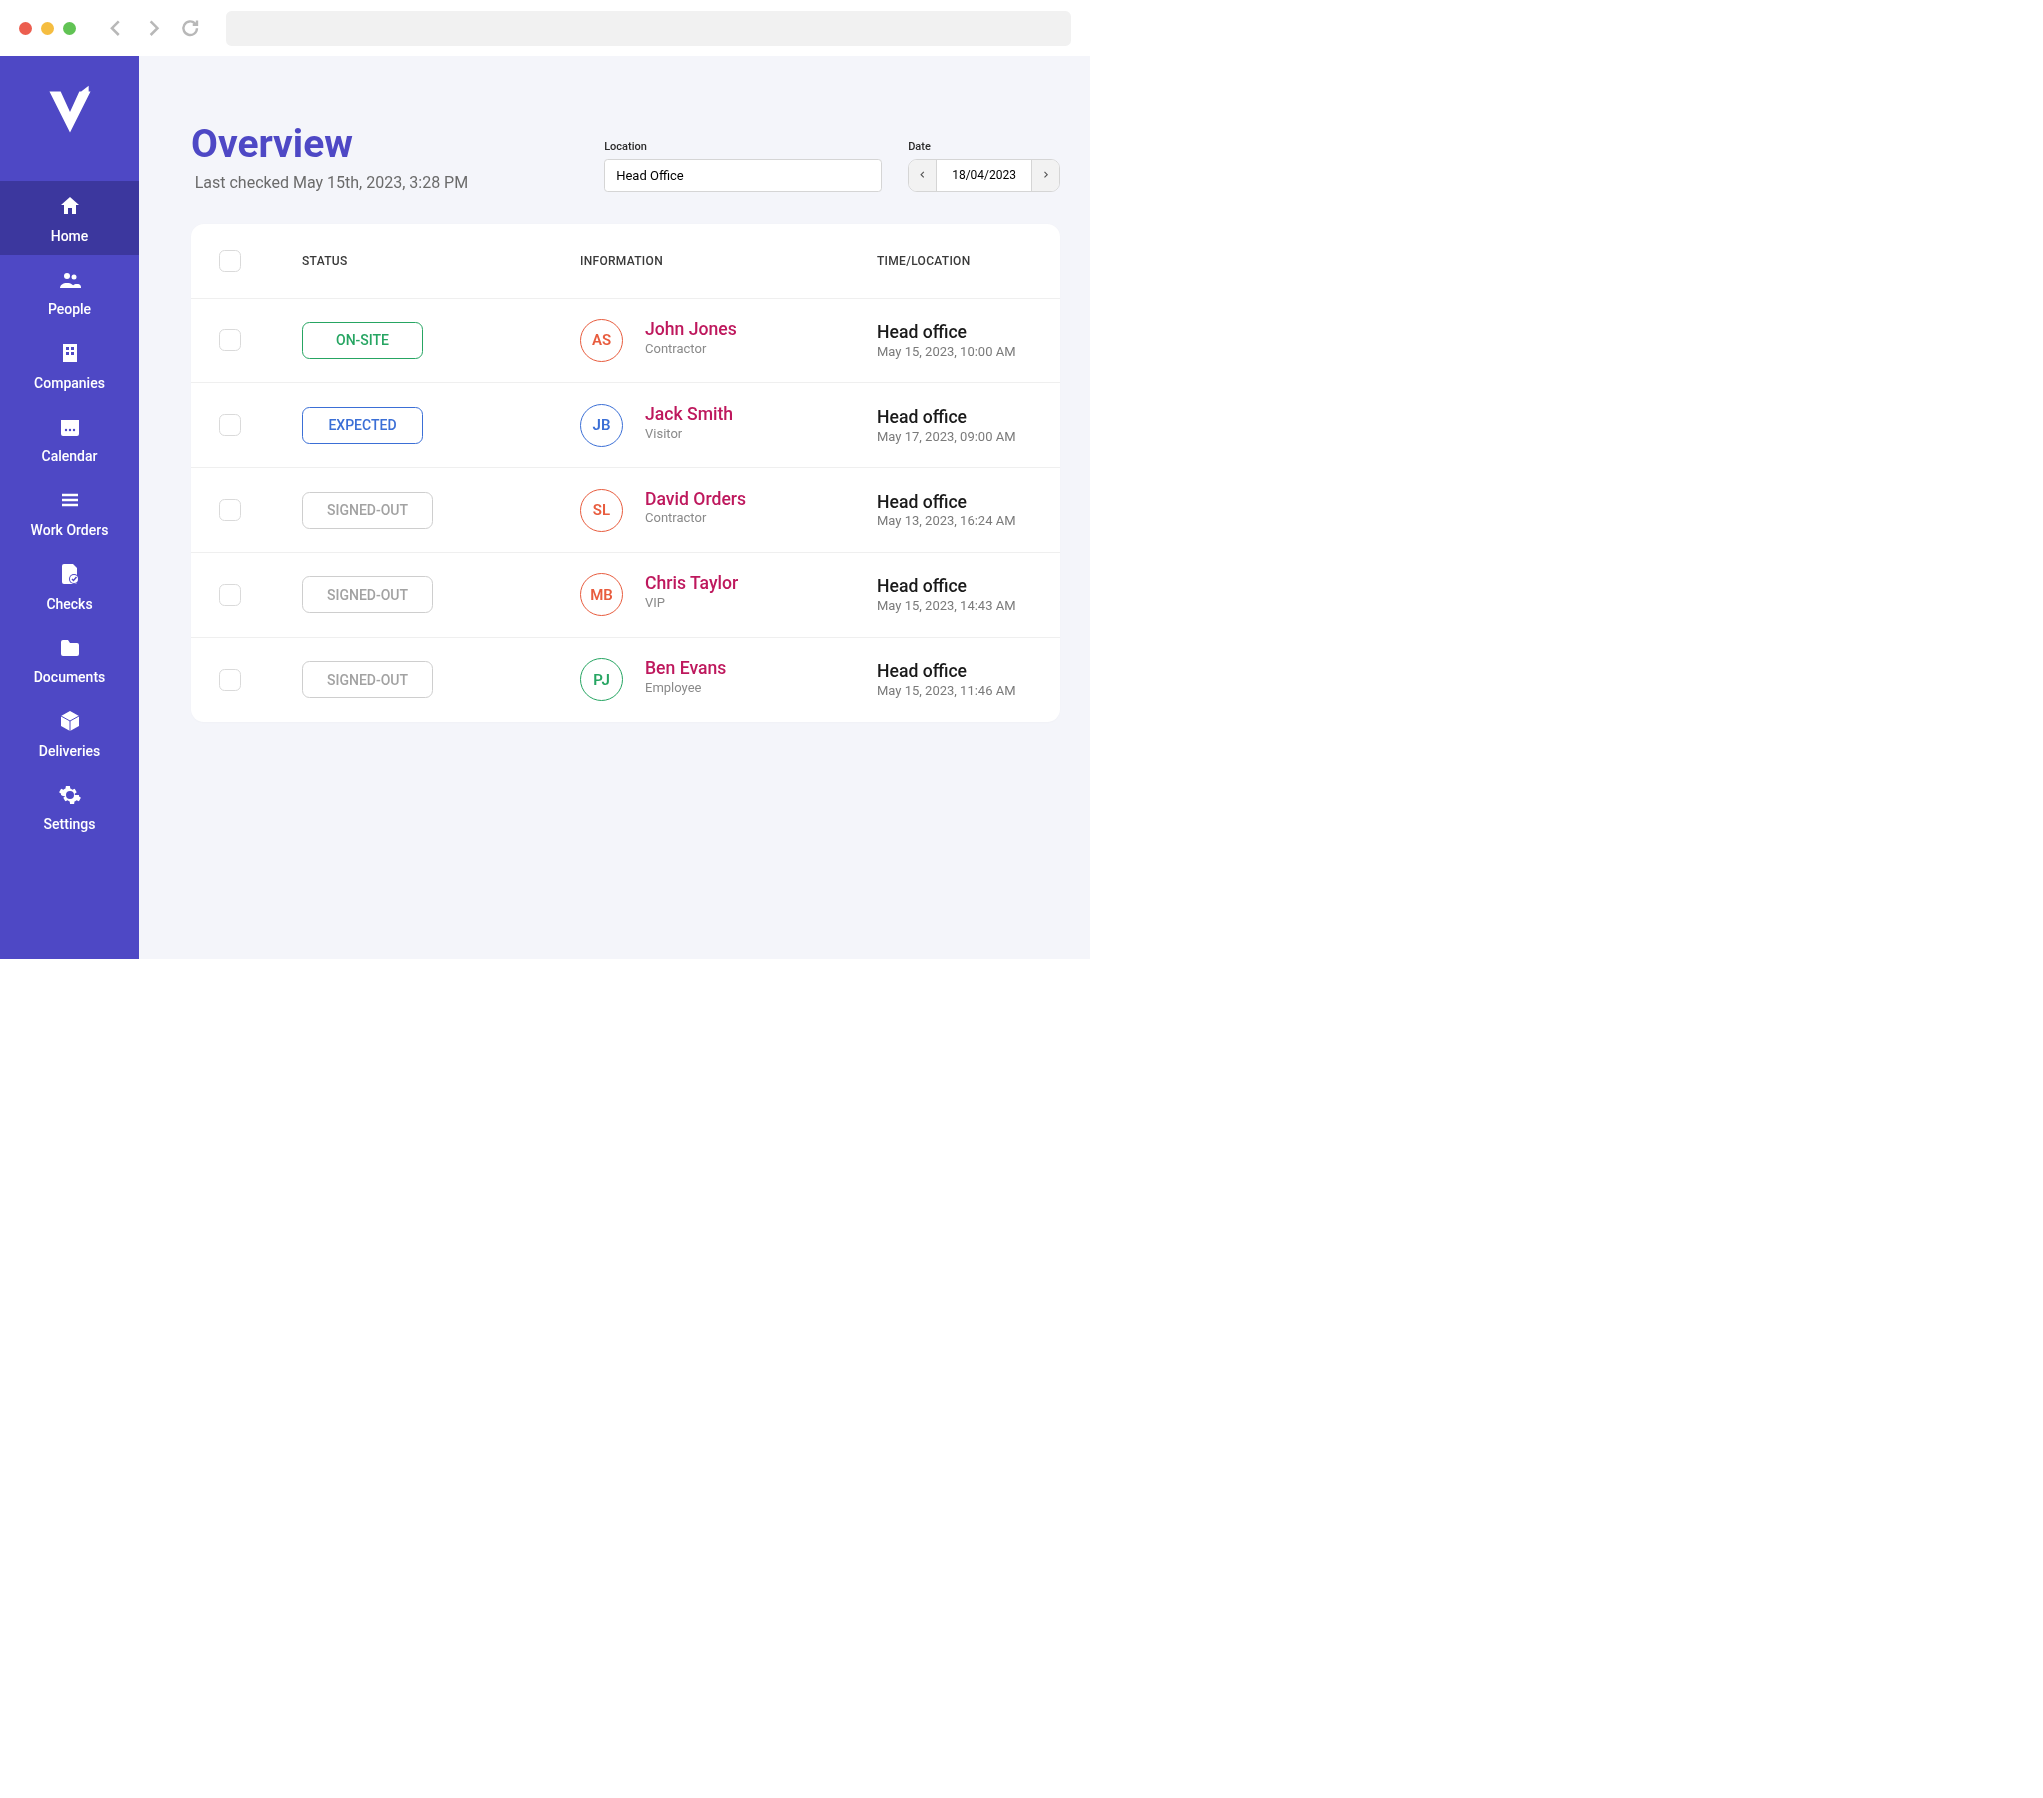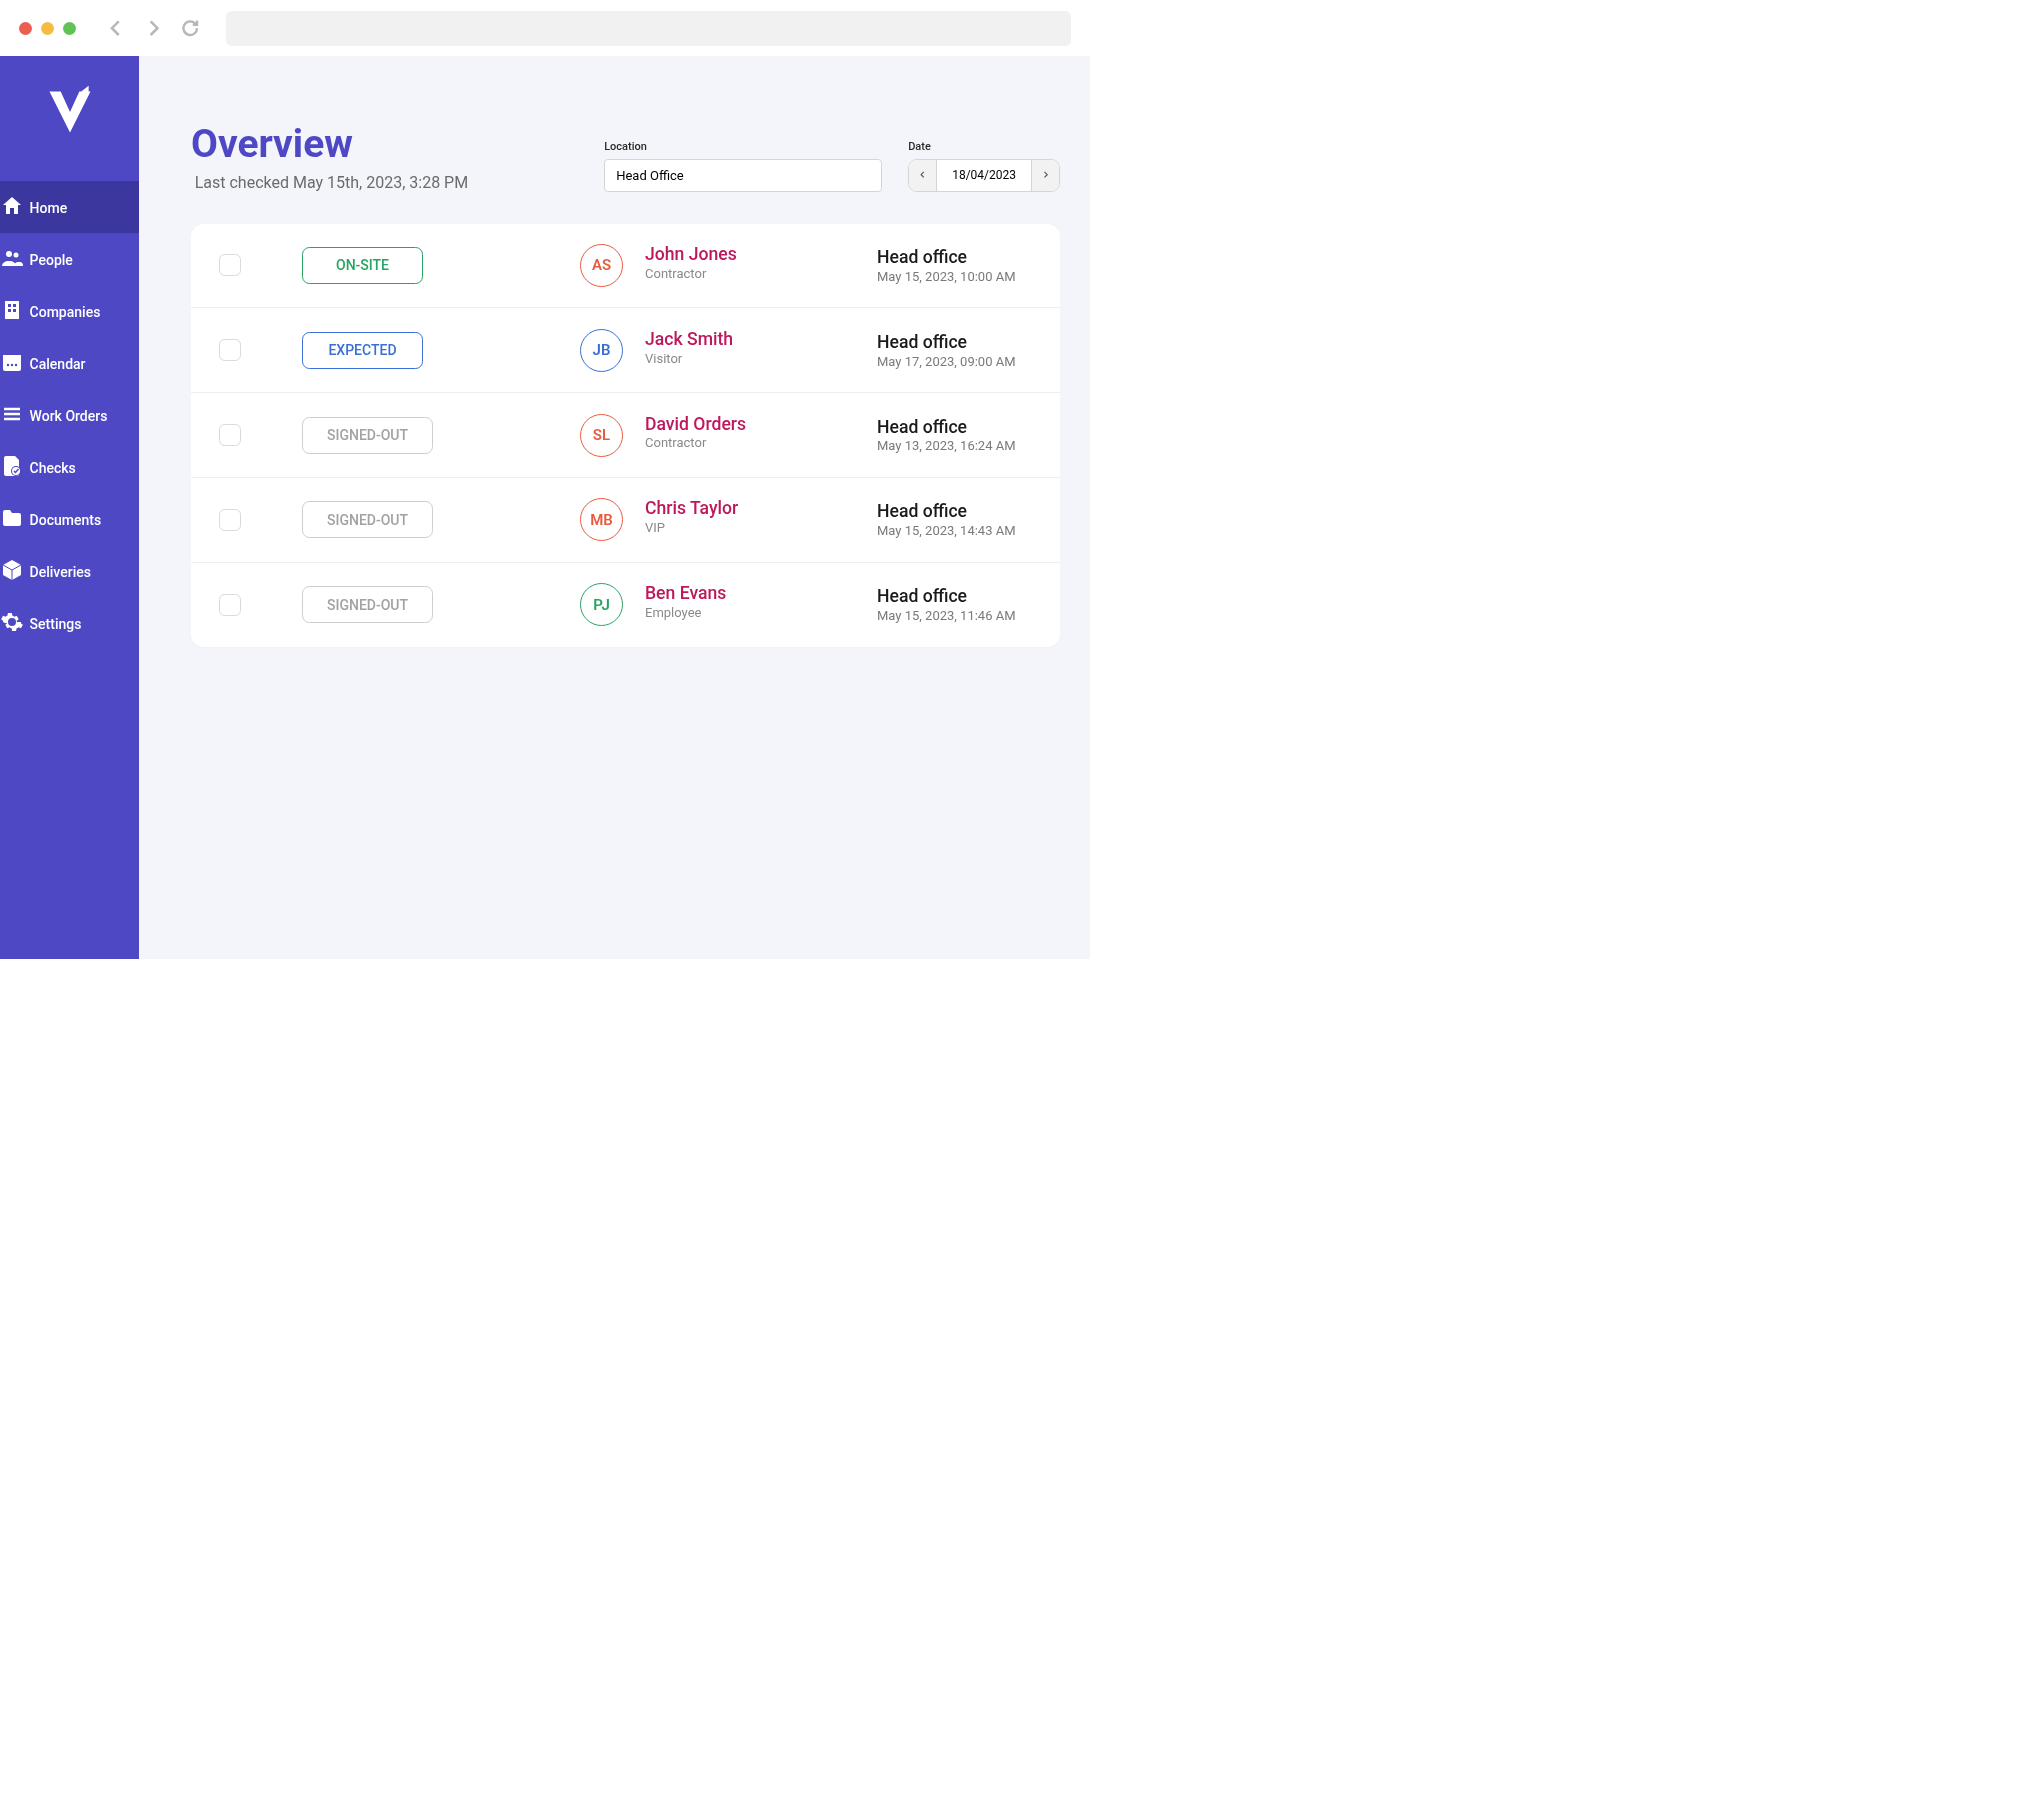--- a/index.html
+++ b/index.html
@@ -50,21 +50,21 @@
     padding-top: 28px;
   }
   .logo {
     margin-bottom: 37px;
   }
   .logo svg { width: 56px; height: 56px; }
   .nav-list { width: 100%; }
   .sidebar-item {
     width: 100%;
     display: flex;
-    flex-direction: row;
+    flex-direction: column;
     align-items: center;
     padding: 13px 0 11px 0;
     cursor: pointer;
     gap: 5.6px;
   }
   .sidebar-item.active {
     background: #3C379E;
   }
   .sidebar-item .icon svg { width: 24px; height: 24px; fill: #fff; }
   .sidebar-item .label { font-size: 14px; font-weight: 500; }
@@ -325,20 +325,28 @@
               <svg width="9.3" height="9.3" viewBox="0 0 24 24" fill="none" stroke="currentColor" stroke-width="3">
                   <polyline points="9 5 16 12 9 19"></polyline>
                 </svg>
             </button>
           </div>
         </div>
       </div>
     </div>
 
     <div class="table-card">
+      <div class="table-header">
+        <div>
+            <div class="checkbox"></div>
+          </div>
+        <div>STATUS</div>
+        <div>INFORMATION</div>
+        <div>TIME/LOCATION</div>
+      </div>
       <div id="rows">
           <div class="table-row">
     <div>
               <div class="checkbox"></div>
             </div>
     <div><span class="status-pill status-on-site">ON-SITE</span></div>
     <div class="info-cell">
       <div class="avatar avatar-red">AS</div>
       <div>
         <div class="person-name">John Jones</div>

